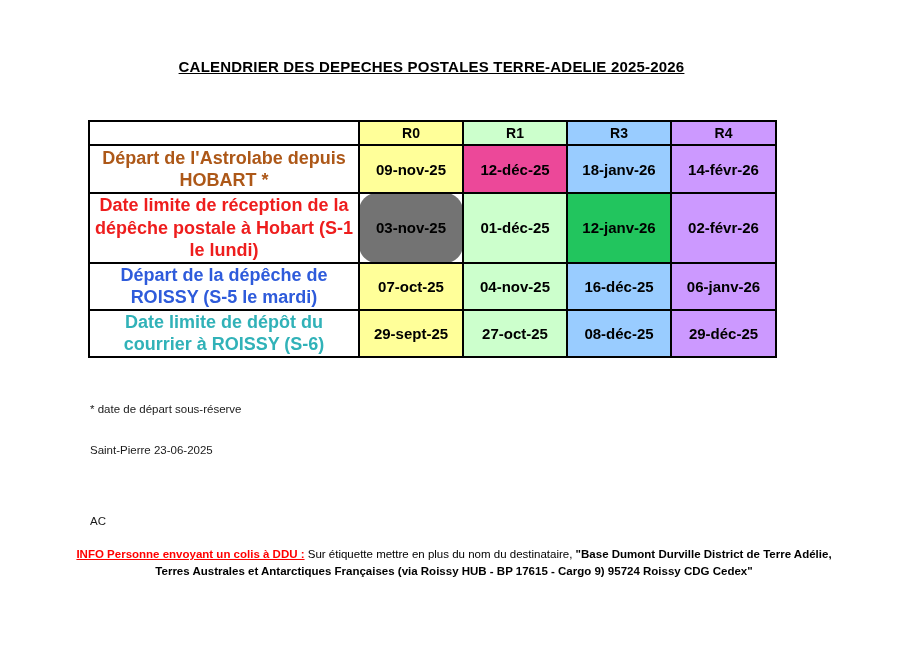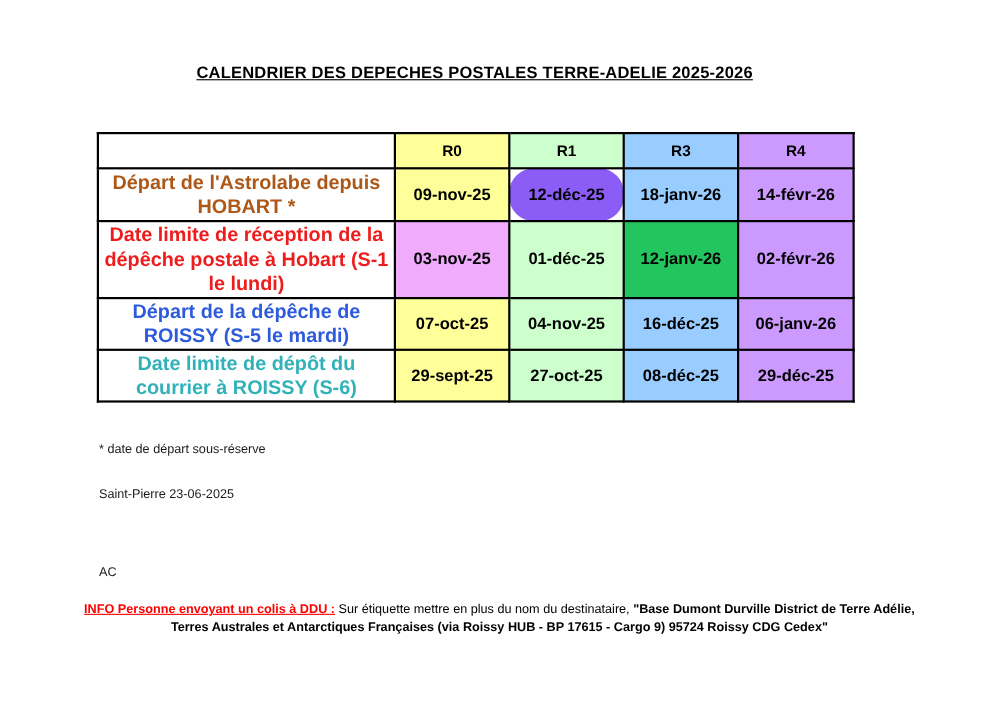--- a/index.html
+++ b/index.html
@@ -28,21 +28,21 @@
   table.calendar td, table.calendar th {
     border: 2px solid #000;
     text-align: center;
     vertical-align: middle;
     padding: 0 2px;
   }
   td.corner { border: none; background: transparent; }
   col.c-label { width: 270px; }
   col.c-date  { width: 104px; }
   col.c-date-last { width: 105px; }
-  tr.hdr   { height: 32px; }
+  tr.hdr   { height: 24px; }
   tr.r0 { height: 48px; }
   tr.r1 { height: 61px; }
   tr.r2 { height: 36px; }
   tr.r3 { height: 44px; }
   tr.r4 { height: 37px; }
   th.colhead { font-size: 14px; font-weight: bold; color: #000; }
   td.row-label { font-size: 18px; font-weight: bold; line-height: 1.25; background: #fff; }
   td.date-cell { font-size: 15px; font-weight: bold; color: #000; }
   .footnote {
     position: absolute;
@@ -81,27 +81,27 @@
       <tr class="hdr">
     <td class="corner"></td>
     <th class="colhead col-0" style="background: rgb(255, 255, 153);">R0</th>
     <th class="colhead col-1" style="background: rgb(204, 255, 204);">R1</th>
     <th class="colhead col-2" style="background: rgb(153, 204, 255);">R3</th>
     <th class="colhead col-3" style="background: rgb(204, 153, 255);">R4</th>
   </tr>
   <tr class="r0">
     <td class="row-label row-label-0" style="color: rgb(173, 88, 24);">Départ de l'Astrolabe depuis HOBART *</td>
     <td class="date-cell col-0" style="background: rgb(255, 255, 153);">09-nov-25</td>
-    <td class="date-cell col-1" style="background: #8b5cf6; border-radius: 22px;">12-déc-25</td>
+    <td class="date-cell col-1" style="background: #ec4899;">12-déc-25</td>
     <td class="date-cell col-2" style="background: rgb(153, 204, 255);">18-janv-26</td>
     <td class="date-cell col-3" style="background: rgb(204, 153, 255);">14-févr-26</td>
   </tr>
   <tr class="r1">
     <td class="row-label row-label-1" style="color: rgb(238, 29, 29);">Date limite de réception de la dépêche postale à Hobart (S-1 le lundi)</td>
-    <td class="date-cell col-0" style="background: #f0abfc;">03-nov-25</td>
+    <td class="date-cell col-0" style="background: #737373; border-radius: 18px;">03-nov-25</td>
     <td class="date-cell col-1" style="background: rgb(204, 255, 204);">01-déc-25</td>
     <td class="date-cell col-2" style="background: #22c55e;">12-janv-26</td>
     <td class="date-cell col-3" style="background: rgb(204, 153, 255);">02-févr-26</td>
   </tr>
   <tr class="r2">
     <td class="row-label row-label-2" style="color: rgb(46, 91, 219);">Départ de la dépêche de ROISSY (S-5 le mardi)</td>
     <td class="date-cell col-0" style="background: rgb(255, 255, 153);">07-oct-25</td>
     <td class="date-cell col-1" style="background: rgb(204, 255, 204);">04-nov-25</td>
     <td class="date-cell col-2" style="background: rgb(153, 204, 255);">16-déc-25</td>
     <td class="date-cell col-3" style="background: rgb(204, 153, 255);">06-janv-26</td>

